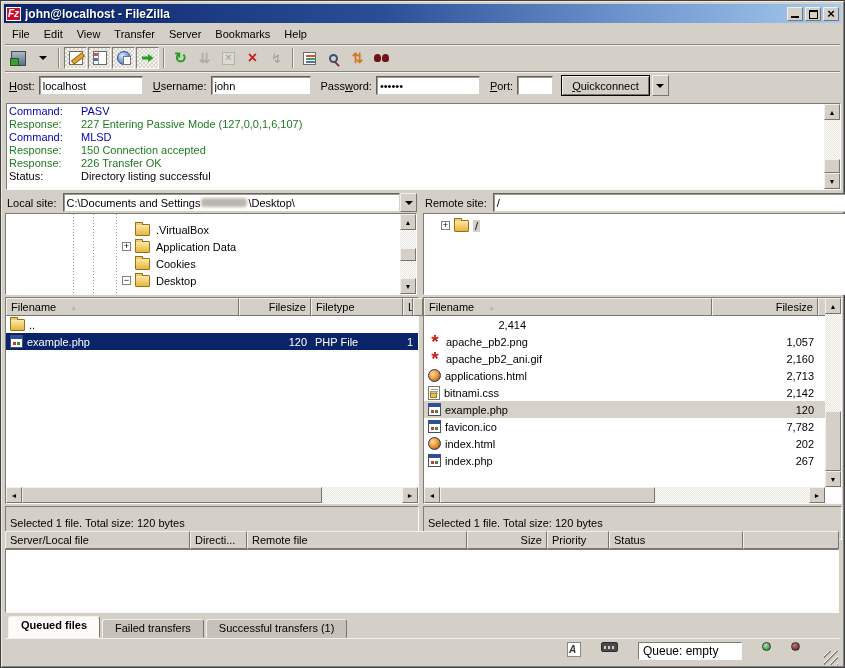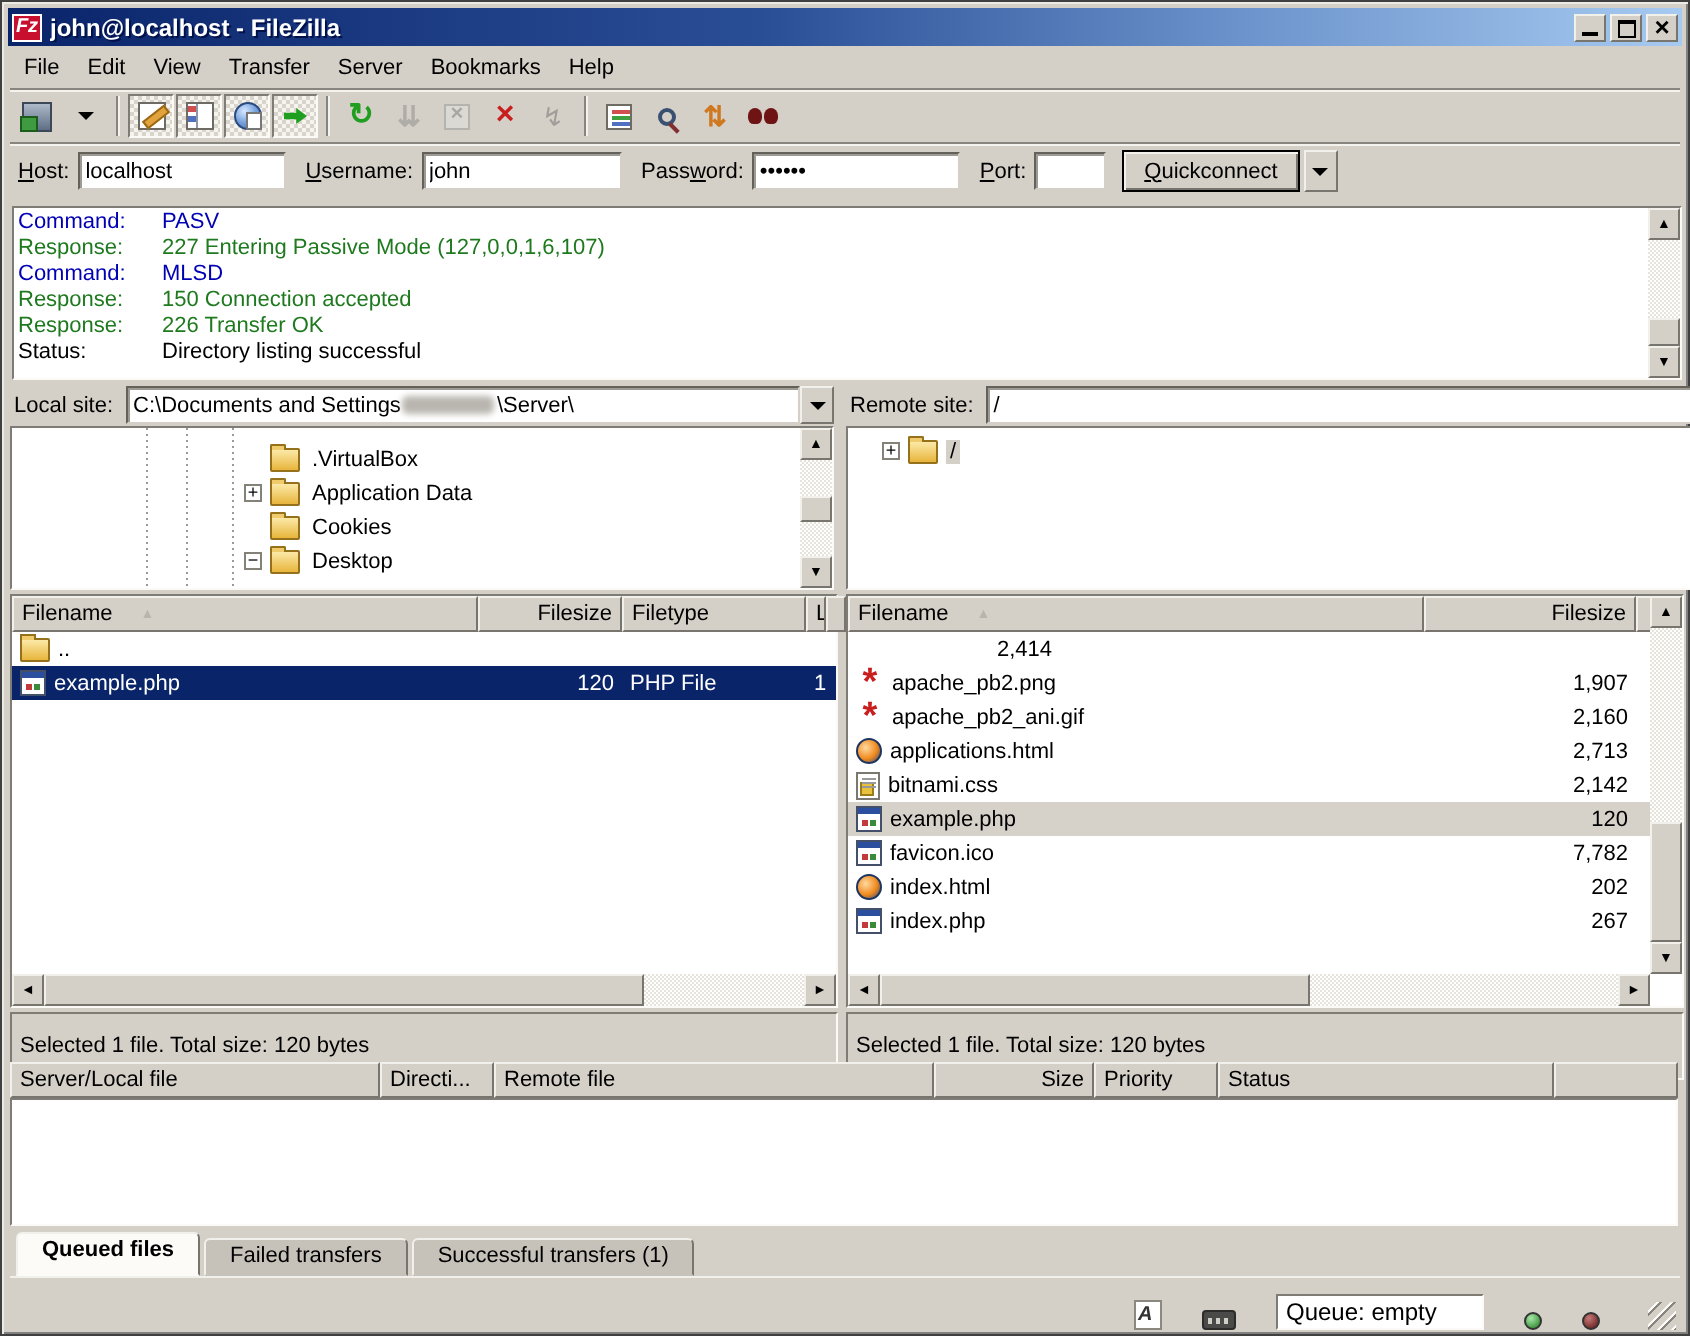--- a/index.html
+++ b/index.html
@@ -157,21 +157,21 @@
   .queue-body { position:absolute; left:4px; right:5px; top:548px; height:64px; background:#fff; }
 
   
   .tabsrow { position:absolute; left:4px; right:4px; top:613px; height:24px; display:flex; align-items:flex-end; padding-left:3px; }
   .tab { height:19px; padding:2px 12px 0; margin-right:2px; background:#C6C2BA;
     border:1px solid; border-color:#F2F0EA #77756E #C6C2BA #F2F0EA; border-radius:3px 3px 0 0; white-space:nowrap; }
   .tab.active { height:22px; background:#FCFBF8; font-weight:bold; border-bottom-color:#FCFBF8; }
   .tabs-underline { position:absolute; left:4px; right:4px; top:637px; height:1px; background:#F2F0EA; }
 
   
-  .statusbar { position:absolute; left:4px; right:4px; top:641px; height:23px; display:flex; align-items:flex-end; justify-content:flex-end; gap:20px; padding-right:2px; }
+  .statusbar { position:absolute; left:4px; right:4px; top:641px; height:23px; display:flex; align-items:flex-start; justify-content:flex-end; gap:20px; padding-right:2px; }
   .sb-ascii { width:14px; height:15px; background:#fff; border:1px solid #8a887f; position:relative; }
   .sb-ascii::before { content:"A"; position:absolute; left:1px; top:1px; font-size:10px; font-style:italic; font-weight:bold; color:#333; }
   .sb-badge { width:17px; height:10px; background:#4a4a48; border:1px solid #2c2c2a; border-radius:2px; position:relative; }
   .sb-badge::before { content:""; position:absolute; left:2px; top:3px; width:11px; height:3px;
     background:repeating-linear-gradient(90deg,#cfcfc8 0 2px, transparent 2px 4px); }
   .queue-panel { width:104px; height:18px; background:#fff; display:flex; align-items:center; padding:0 4px; font-size:12px; }
   .led { width:9px; height:9px; border-radius:50%; border:1px solid #333; }
   .led-green { background:radial-gradient(circle at 35% 30%, #A8E8A8, #1E7A1E); }
   .led-red { background:radial-gradient(circle at 35% 30%, #C87878, #5A1414); }
   .grip { width:14px; height:14px; align-self:flex-end; margin-left:4px;
@@ -314,21 +314,21 @@
   </div>
 
   <div class="vsplit"></div>
 
   <div class="site-col" style="left:4px; width:412px;">
     <div class="site-header">
       <span class="site-label">Local site:</span>
       <div class="combo field">
           <span>C:\Documents and Settings</span>
           <span class="redacted"></span>
-          <span>\Server\</span>
+          <span>\Desktop\</span>
         </div>
       <div class="combo-btn raised">
           <span class="arrow-down"></span>
         </div>
     </div>
     <div class="treebox sunken">
       <div class="tree-inner">
         <div class="guide" style="left:55px"></div>
         <div class="guide" style="left:75px"></div>
         <div class="guide" style="left:98px"></div>
@@ -441,21 +441,21 @@
         </div>
       <div class="list-body" style="top:18px; bottom:0;">
           <div class="file-row">
             <div class="cell r" style="width: 106px;">2,414</div>
           </div>
           <div class="file-row">
             <div class="cell" style="width: 288px;">
               <span class="fi fi-image"></span>
               <span>apache_pb2.png</span>
             </div>
-            <div class="cell r" style="width: 106px;">1,907</div>
+            <div class="cell r" style="width: 106px;">1,057</div>
           </div>
           <div class="file-row">
             <div class="cell" style="width: 288px;">
               <span class="fi fi-image"></span>
               <span>apache_pb2_ani.gif</span>
             </div>
             <div class="cell r" style="width: 106px;">2,160</div>
           </div>
           <div class="file-row">
             <div class="cell" style="width: 288px;">
@@ -527,21 +527,21 @@
       </div>
       <div class="lh" style="width: 220px;">
         <span>Remote file</span>
       </div>
       <div class="lh r" style="width: 80px;">
         <span>Size</span>
       </div>
       <div class="lh" style="width: 62px;">
         <span>Priority</span>
       </div>
-      <div class="lh" style="width: 168px;">
+      <div class="lh" style="width: 134px;">
         <span>Status</span>
       </div>
       <div class="lh fill"></div>
     </div>
   <div class="queue-body sunken"></div>
 
   <div class="tabsrow">
       <div class="tab active">Queued files</div>
       <div class="tab">Failed transfers</div>
       <div class="tab">Successful transfers (1)</div>

